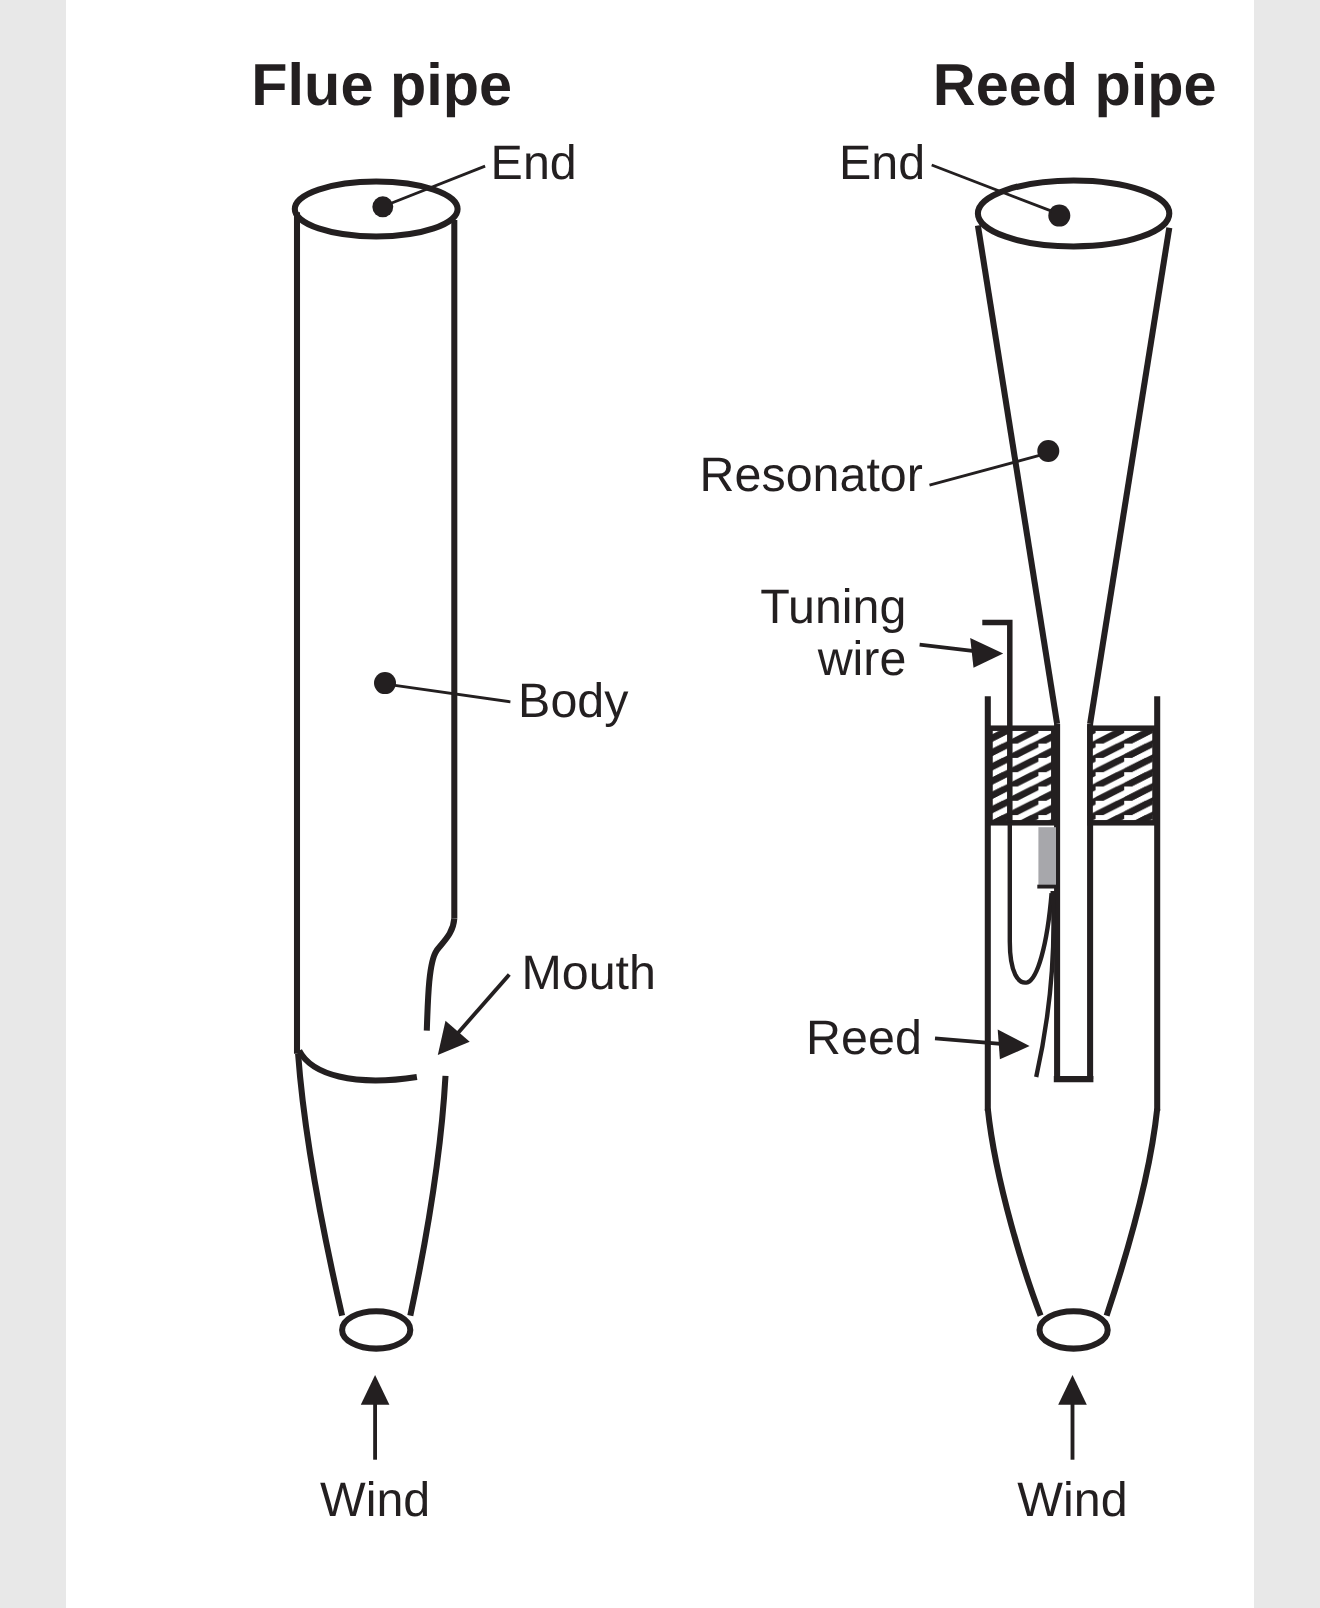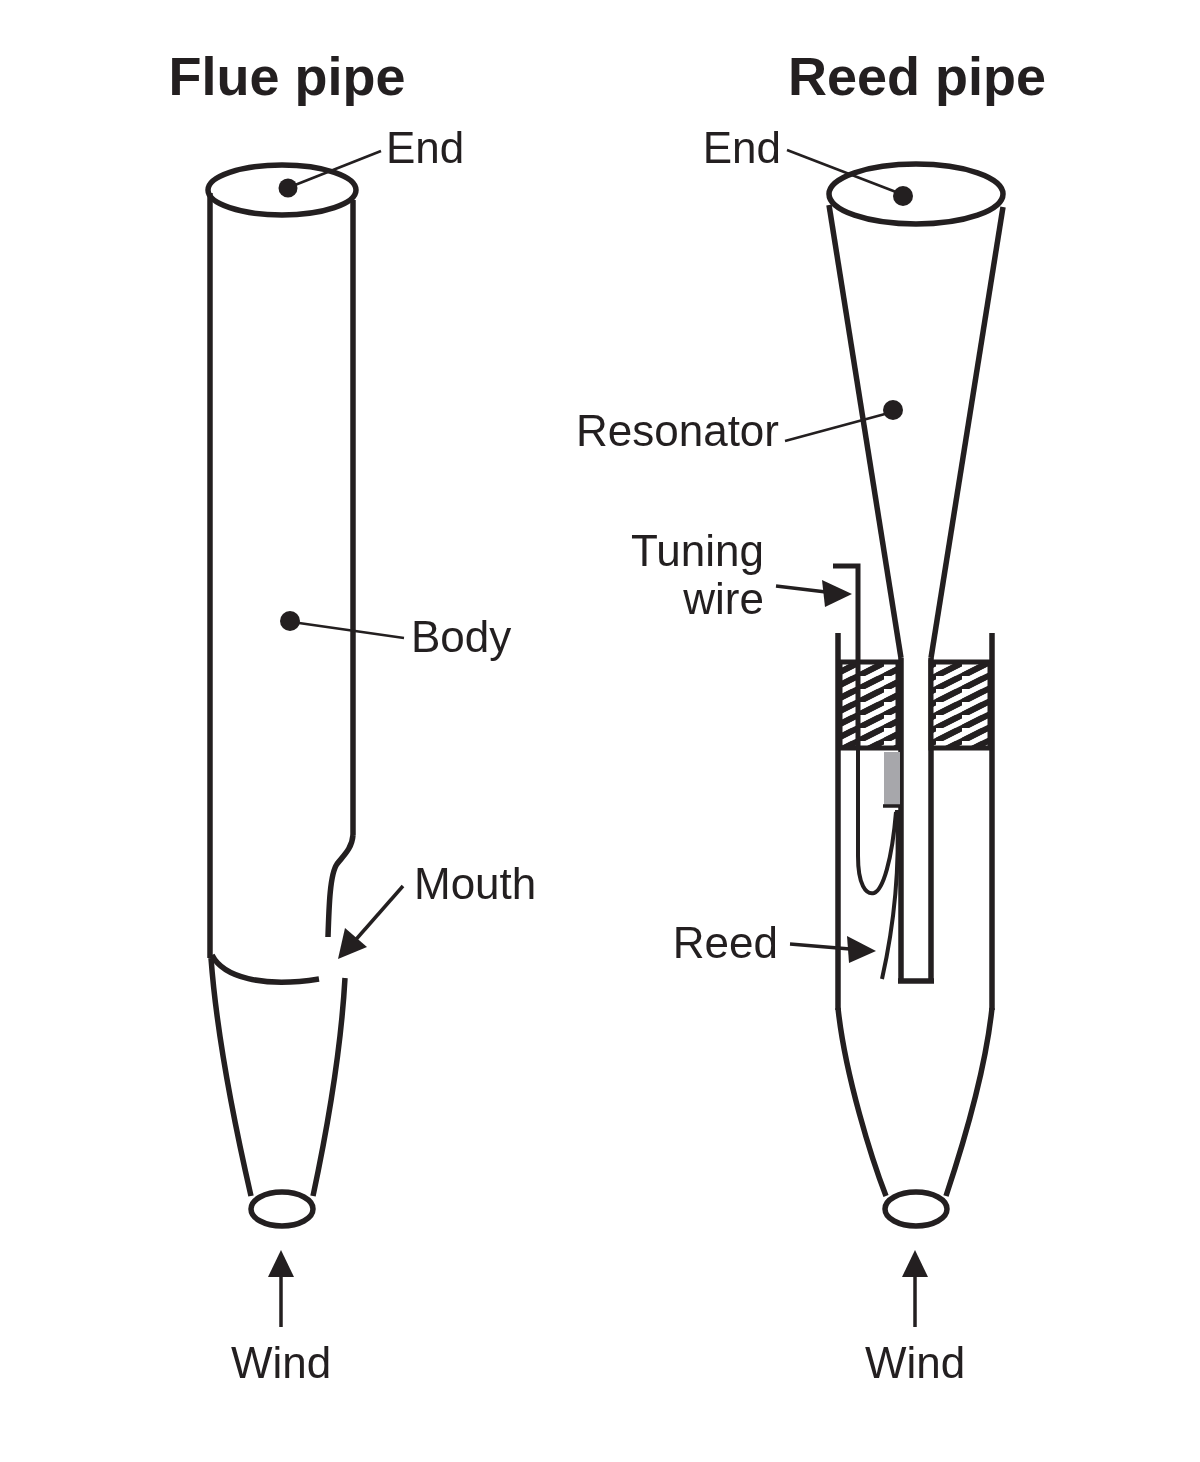--- a/index.html
+++ b/index.html
@@ -2,21 +2,21 @@
 <html style="--ink: #231f20; --wedge: #a7a7ab; --bg: #ffffff;"><head>
 <meta charset="utf-8">
 <style>
   :root{
     --ink:#231f20;
     --wedge:#a7a7ab;
     --bg:#ffffff;
   }
   html,body{margin:0;padding:0;background:#e8e8e8;}
   .canvas{
-    width:1200px;height:1462px;background:var(--bg);
+    width:1080px;height:1462px;background:var(--bg);
     position:relative;margin:0 auto;overflow:hidden;
   }
   svg{display:block;}
   svg text{
     fill:var(--ink);
     font-family:"Liberation Sans", sans-serif;
   }
   .title{font-size:54px;font-weight:bold;}
   .label{font-size:44px;}
   .outline{stroke:var(--ink);stroke-width:5.5;fill:none;stroke-linecap:butt;stroke-linejoin:round;}

